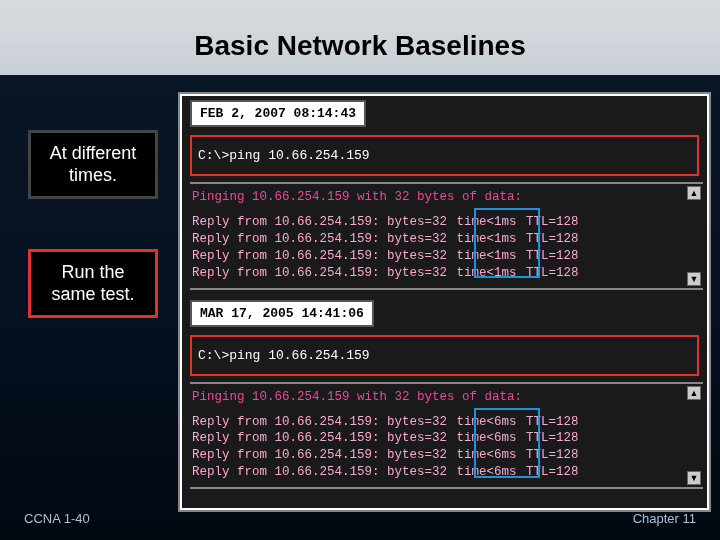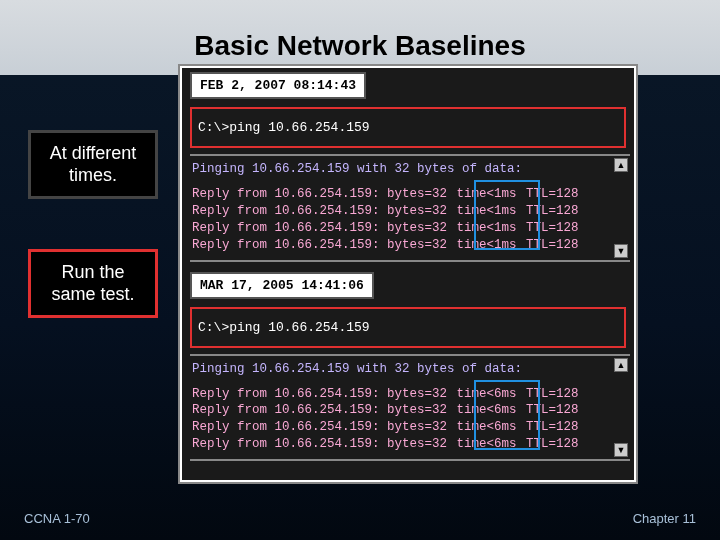--- a/index.html
+++ b/index.html
@@ -39,22 +39,22 @@
     font-size: 18px;
     padding: 10px 6px;
     line-height: 1.2;
   }
   .label-red { border: 3px solid #e03030; }
   .label-black { border: 3px solid #444; }
   .label-blue { border: 3px solid #2090e0; }
   .terminal-area {
     position: absolute;
     left: 178px;
-    top: 64px;
-    width: 460px;
+    top: 92px;
+    width: 533px;
     height: 420px;
     background: #fff;
     border: 2px solid #888;
   }
   .term-inner {
     background: #1a1a1a;
     margin: 2px;
     height: calc(100% - 4px);
     position: relative;
   }
@@ -94,21 +94,21 @@
     font-size: 9px;
     line-height: 12px;
     text-align: center;
     color: #000;
   }
   .scroll-arrow.up { top: 2px; }
   .scroll-arrow.down { bottom: 2px; }
   .ping-hdr {
     font-family: "Courier New", monospace;
     font-size: 12.5px;
-    color: #c4b5fd;
+    color: #ec4899;
     margin-bottom: 10px;
   }
   .reply-row {
     font-family: "Courier New", monospace;
     font-size: 12.5px;
     color: #f9a8d4;
     white-space: pre;
     line-height: 1.35;
   }
   .time-hl {
@@ -172,15 +172,15 @@
       <div class="reply-row"><span>Reply from 10.66.254.159: bytes=32 </span><span class="time-hl">time&lt;6ms</span><span> TTL=128</span></div>
       <div class="reply-row"><span>Reply from 10.66.254.159: bytes=32 </span><span class="time-hl">time&lt;6ms</span><span> TTL=128</span></div>
       <div class="reply-row"><span>Reply from 10.66.254.159: bytes=32 </span><span class="time-hl">time&lt;6ms</span><span> TTL=128</span></div>
       <div class="time-box-overlay" style="left:284px; top:24px; width:66px; height:70px;"></div>
     </div>
 
   </div>
 </div>
 
 <div class="footer">
-  <span>CCNA 1-70</span>
+  <span>CCNA 1-40</span>
   <span>Chapter 11</span>
 </div>
 
 </body></html>

